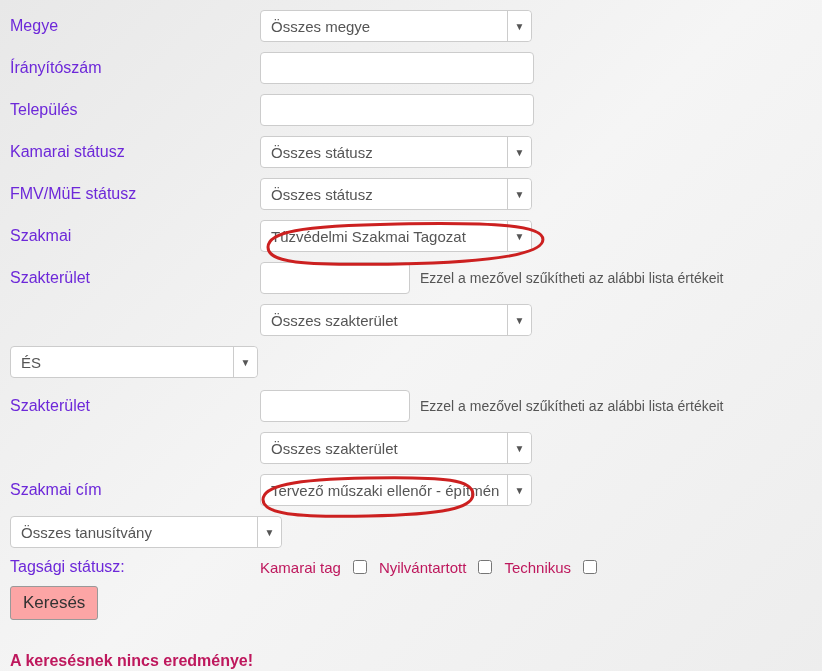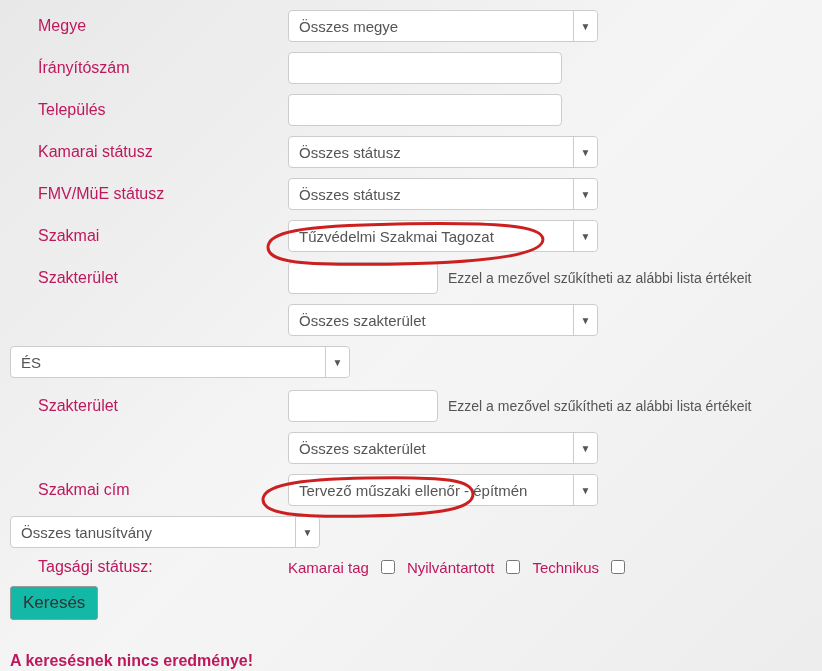--- a/index.html
+++ b/index.html
@@ -16,40 +16,39 @@
       width: 822px;
     }
     .form-row {
       display: flex;
       align-items: center;
       margin-bottom: 10px;
     }
     .label {
       width: 250px;
       flex-shrink: 0;
-      color: #be185d;
+      color: #6d28d9;
       font-size: 16px;
-      margin-left: 28px;
     }
     .select-wrap {
       position: relative;
       display: inline-block;
     }
     .select, .input {
       height: 32px;
       border: 1px solid #ccc;
       border-radius: 4px;
       background: #fff;
       padding: 4px 10px;
       font-size: 15px;
       color: #555;
       font-family: inherit;
     }
     .select {
-      width: 310px;
+      width: 272px;
       appearance: none;
       -webkit-appearance: none;
       padding-right: 30px;
       cursor: pointer;
       text-align: left;
       white-space: nowrap;
       overflow: hidden;
       text-overflow: ellipsis;
     }
     .select-caret {
@@ -76,42 +75,42 @@
     }
     .helper-text {
       margin-left: 10px;
       color: #555;
       font-size: 14px;
     }
     .logic-row {
       margin: 8px 0 12px 0;
     }
     .logic-select {
-      width: 340px;
+      width: 248px;
     }
     .checkbox-row {
       display: flex;
       align-items: center;
       gap: 12px;
     }
     .checkbox-label {
       color: #be185d;
       font-size: 15px;
     }
     .checkbox {
       width: 14px;
       height: 14px;
       cursor: pointer;
     }
     .search-btn {
       font-family: inherit;
       font-size: 17px;
       padding: 6px 12px;
       border: 1px solid #999;
-      background: #14b8a6;
+      background: #fca5a5;
       border-radius: 3px;
       cursor: pointer;
       color: #333;
     }
     .no-results {
       margin-top: 32px;
       color: #be185d;
       font-weight: bold;
       font-size: 16px;
     }

